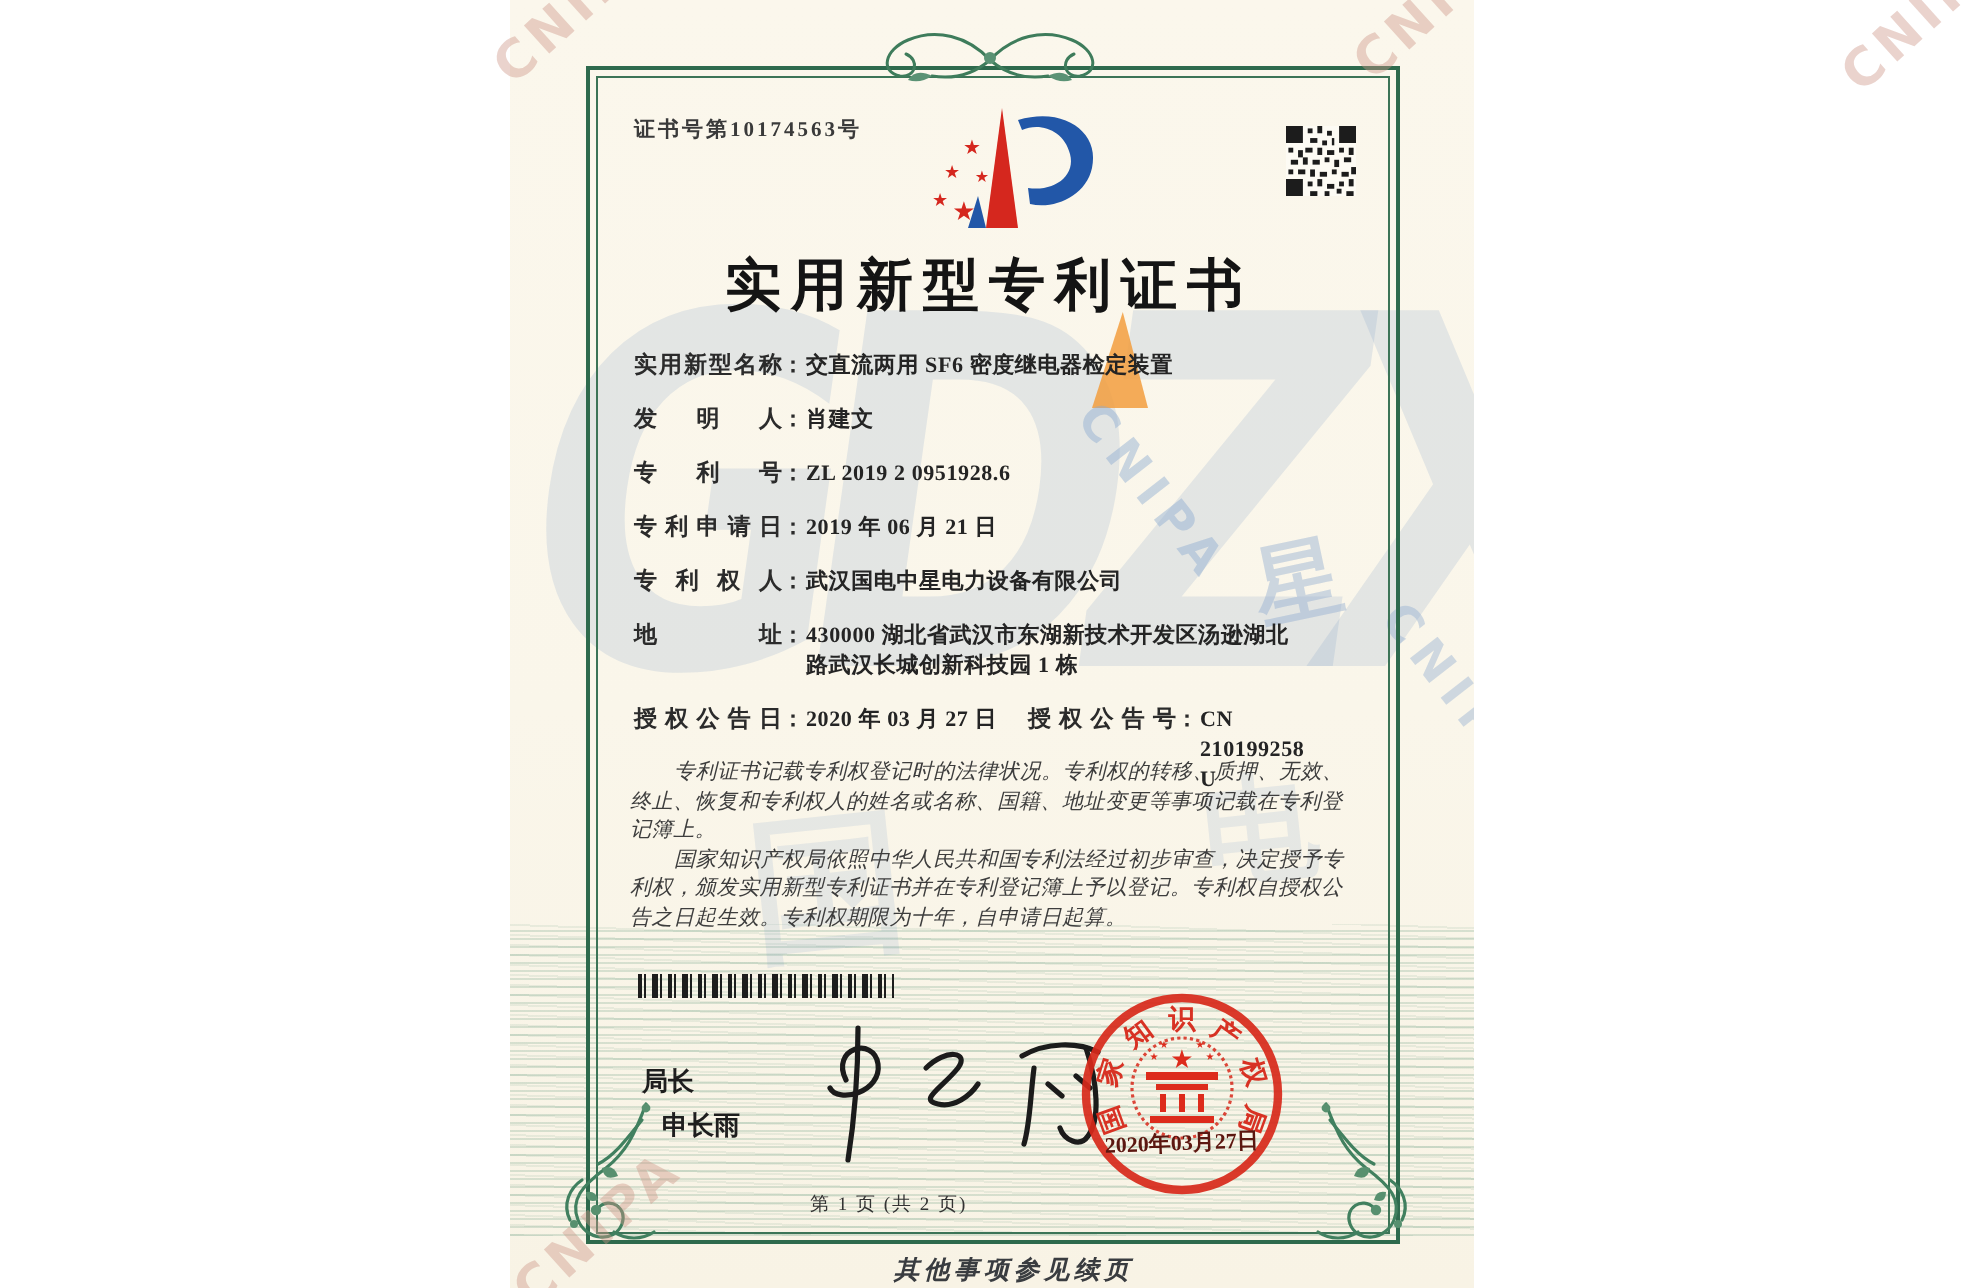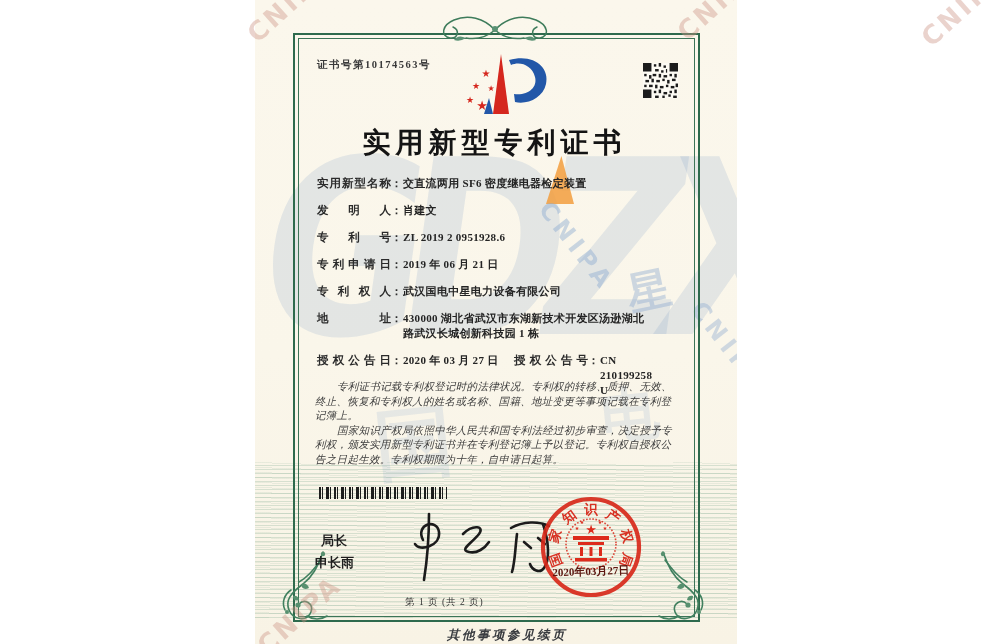--- a/index.html
+++ b/index.html
@@ -69,21 +69,21 @@
 
   .barcode{position:absolute;left:64px;top:487px;width:128px;height:12px;
     background:repeating-linear-gradient(90deg,
       #1d1d1d 0 2px, transparent 2px 3px,
       #1d1d1d 3px 4px, transparent 4px 7px,
       #1d1d1d 7px 10px, transparent 10px 11px,
       #1d1d1d 11px 12px, transparent 12px 15px);}
 
   .signer-title{position:absolute;left:66px;top:532px;font-size:13px;font-weight:700;color:#1e1e1e;
     font-family:"Liberation Sans","DejaVu Sans",sans-serif;}
-  .signer-name{position:absolute;left:60px;top:554px;font-size:13px;font-weight:700;color:#1e1e1e;
+  .signer-name{position:absolute;left:76px;top:554px;font-size:13px;font-weight:700;color:#1e1e1e;
     font-family:"Liberation Sans","DejaVu Sans",sans-serif;}
 
   .page-info{position:absolute;left:150px;top:596px;width:140px;text-align:left;
     font-size:9.5px;color:#333;letter-spacing:1px;}
 
   .continuation{position:absolute;left:132px;top:627px;width:240px;text-align:center;
     font-size:12.5px;font-weight:700;letter-spacing:2.5px;color:#393c40;font-style:italic;}
 
   .seal-date{font-family:"Liberation Serif",serif;}
 </style>

